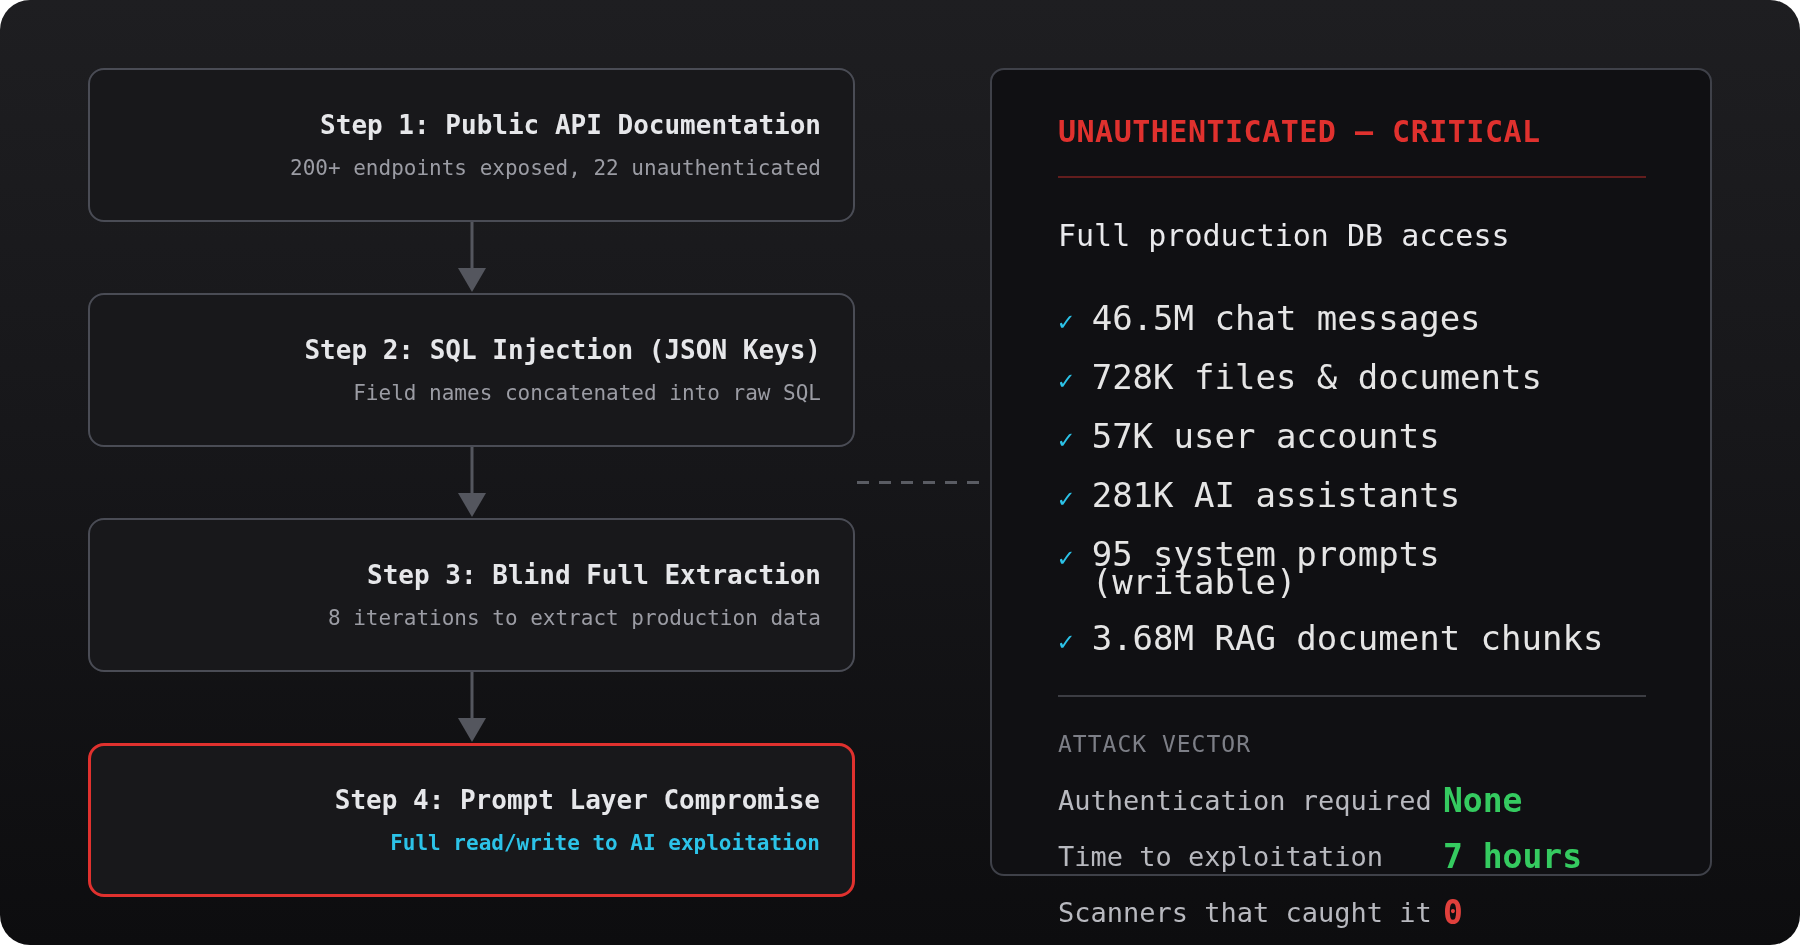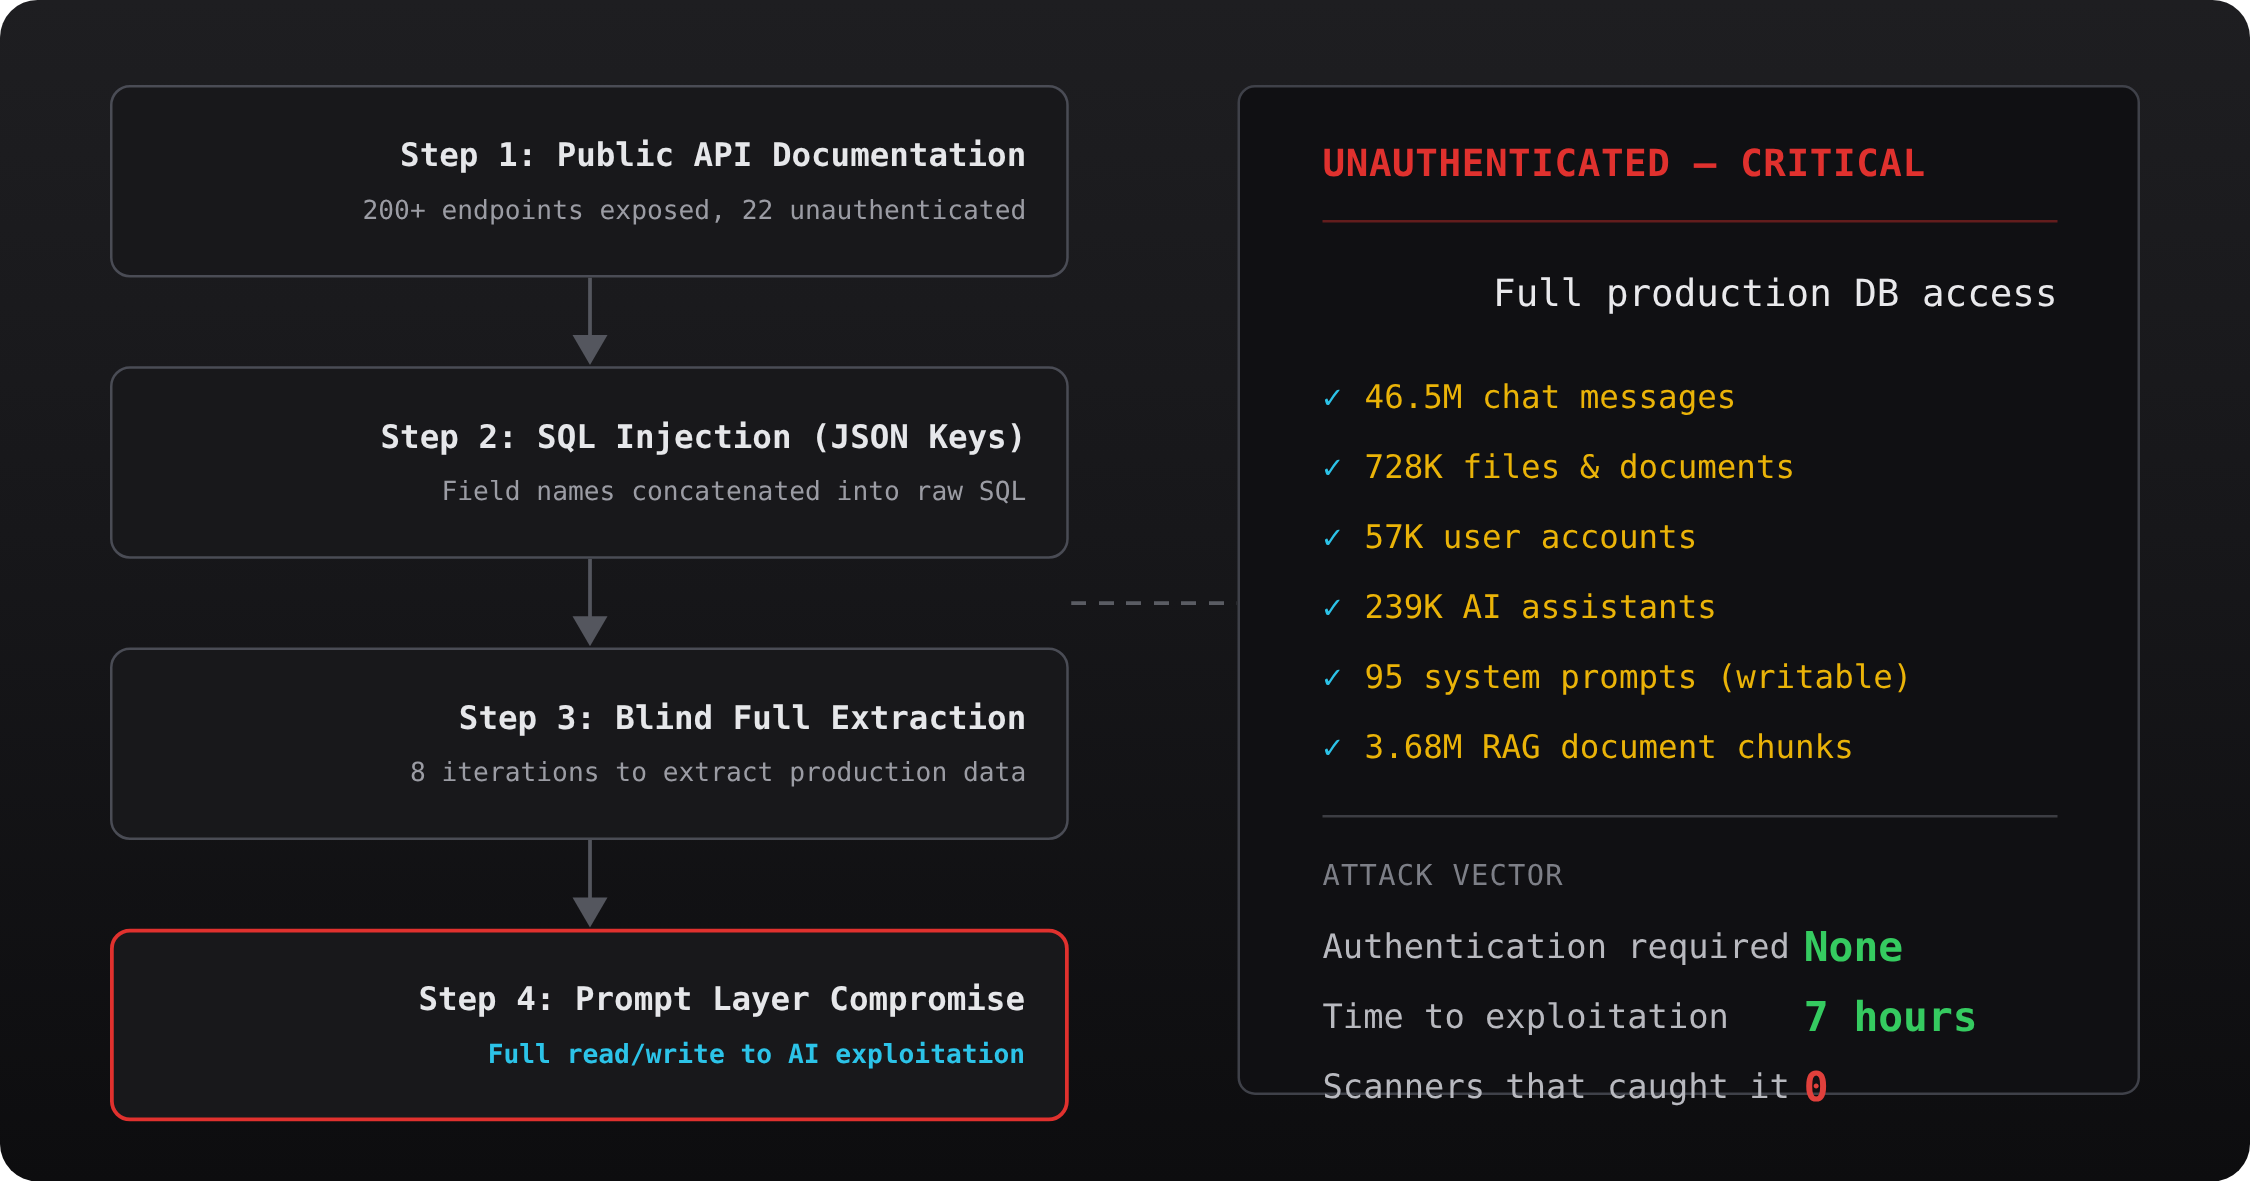--- a/index.html
+++ b/index.html
@@ -25,25 +25,25 @@
   .dashed-link{position:absolute;left:857px;top:481px;width:132px;height:3px;
      background:repeating-linear-gradient(90deg,#5a5c63 0 12px,transparent 12px 22px);}
 
   
   .panel{position:absolute;left:990px;top:68px;width:722px;height:808px;
          box-sizing:border-box;border:2px solid #3f4149;border-radius:14px;
          background:#101013;padding:44px 64px 0 66px;}
   .panel-title{font-size:30px;font-weight:bold;letter-spacing:0.5px;
                color:var(--critical-red,#e0312e);line-height:36px;}
   .panel-divider-red{height:0;border-top:2px solid rgba(224,49,46,0.4);margin-top:26px;}
-  .panel-heading{font-size:30px;color:#e9e9ec;line-height:36px;margin-top:40px;text-align:right;}
+  .panel-heading{font-size:30px;color:#e9e9ec;line-height:36px;margin-top:40px;}
   .checklist{margin-top:50px;display:flex;flex-direction:column;gap:28px;}
   .check-item{display:flex;gap:18px;align-items:baseline;}
   .check-mark{font-size:26px;font-weight:bold;color:var(--accent-cyan,#2cc3e8);line-height:28px;}
-  .check-label{font-size:26px;color:#eab308;line-height:28px;}
+  .check-label{font-size:34px;color:#e5e5e5;line-height:28px;}
   .panel-divider-gray{height:0;border-top:2px solid #3c3d43;margin-top:40px;}
   .section-label{margin-top:34px;font-size:23px;letter-spacing:1px;color:#7d7f87;line-height:27px;}
   .stats{margin-top:29px;display:flex;flex-direction:column;gap:28px;}
   .stat-row{display:flex;align-items:center;}
   .stat-label{flex:0 0 385px;font-size:27px;color:#b8b9bf;line-height:28px;}
   .stat-value{font-size:33px;font-weight:bold;line-height:28px;}
 </style>
 </head>
 <body>
 
@@ -111,21 +111,21 @@
       <div class="check-item">
         <span class="check-mark">✓</span>
         <span class="check-label">728K files &amp; documents</span>
       </div>
       <div class="check-item">
         <span class="check-mark">✓</span>
         <span class="check-label">57K user accounts</span>
       </div>
       <div class="check-item">
         <span class="check-mark">✓</span>
-        <span class="check-label">239K AI assistants</span>
+        <span class="check-label">281K AI assistants</span>
       </div>
       <div class="check-item">
         <span class="check-mark">✓</span>
         <span class="check-label">95 system prompts (writable)</span>
       </div>
       <div class="check-item">
         <span class="check-mark">✓</span>
         <span class="check-label">3.68M RAG document chunks</span>
       </div>
     </div>

